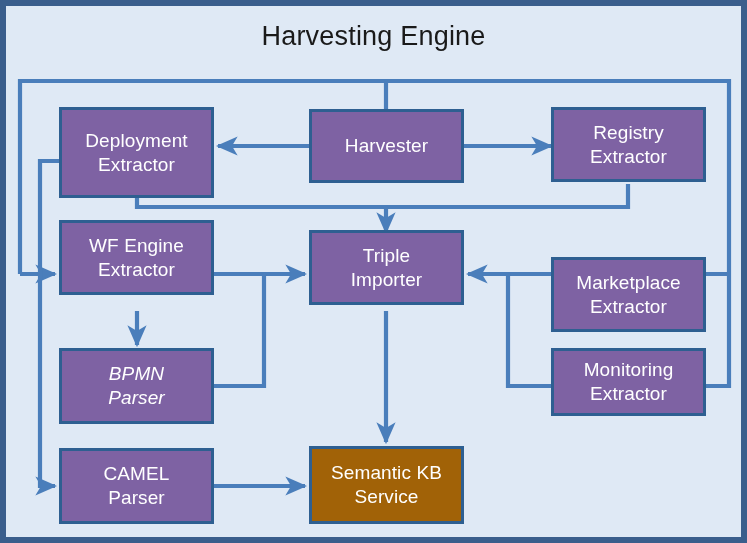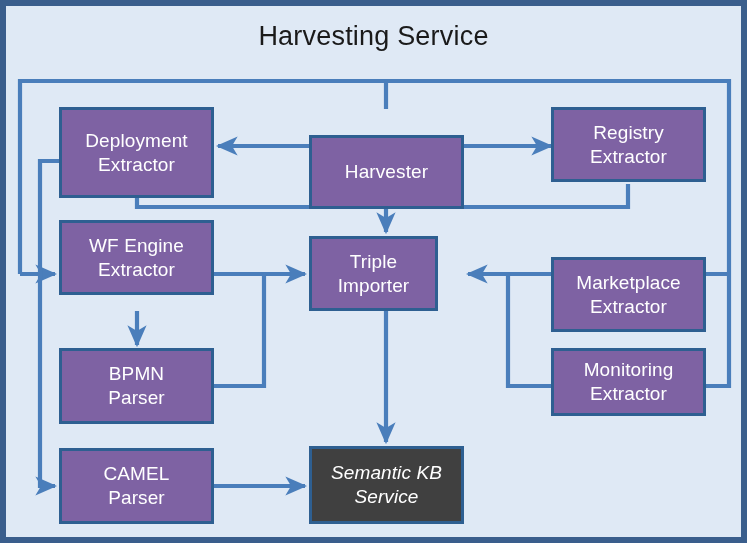--- a/index.html
+++ b/index.html
@@ -36,29 +36,29 @@
     align-items:center;
     justify-content:center;
     text-align:center;
     color:#ffffff;
     font-size:19px;
     line-height:1.25;
     letter-spacing:.1px;
     z-index:3;
   }
   .node.purple{background:#7e62a3;}
-  .node.orange{background:#404040;color:#ffffff;font-style:italic;}
+  .node.orange{background:#a16207;color:#ffffff;}
   .node span{display:block;padding:0 4px;}
 </style>
 </head>
 <body>
 
 <div id="canvas">
 
-  <div id="diagram-title">Harvesting Service</div>
+  <div id="diagram-title">Harvesting Engine</div>
 
   <svg id="wires" viewBox="0 0 747 543" xmlns="http://www.w3.org/2000/svg">
     <defs>
       <marker id="ah-r" viewBox="0 0 10 10" refX="9" refY="5" markerWidth="5.2" markerHeight="5.2" orient="auto-start-reverse">
         <path d="M0,0.6 L10,5 L0,9.4 L2.6,5 z" fill="#4a7ebb"></path>
       </marker>
     </defs>
     <g fill="none" stroke="#4a7ebb" stroke-width="4.2" stroke-linecap="butt" stroke-linejoin="miter">
 
       <path d="M380,103 L380,75"></path>
@@ -96,55 +96,55 @@
     </g>
   </svg>
 
   <div class="node purple" style="left:53px;top:101px;width:155px;height:91px;">
     <span>
         <span>Deployment</span>
         <span>Extractor</span>
       </span>
   </div>
 
-  <div class="node purple" style="left:303px;top:103px;width:155px;height:74px;margin-top:26px;">
+  <div class="node purple" style="left:303px;top:103px;width:155px;height:74px;">
     <span>
         <span>Harvester</span>
       </span>
   </div>
 
   <div class="node purple" style="left:545px;top:101px;width:155px;height:75px;">
     <span>
         <span>Registry</span>
         <span>Extractor</span>
       </span>
   </div>
 
   <div class="node purple" style="left:53px;top:214px;width:155px;height:75px;">
     <span>
         <span>WF Engine</span>
         <span>Extractor</span>
       </span>
   </div>
 
-  <div class="node purple" style="left:303px;top:230px;width:129px;height:75px;">
+  <div class="node purple" style="left:303px;top:224px;width:155px;height:75px;">
     <span>
         <span>Triple</span>
         <span>Importer</span>
       </span>
   </div>
 
   <div class="node purple" style="left:545px;top:230px;width:155px;height:75px;margin-top:21px;">
     <span>
         <span>Marketplace</span>
         <span>Extractor</span>
       </span>
   </div>
 
-  <div class="node purple" style="left:53px;top:342px;width:155px;height:76px;">
+  <div class="node purple" style="left:53px;top:342px;width:155px;height:76px;font-style:italic;">
     <span>
         <span>BPMN</span>
         <span>Parser</span>
       </span>
   </div>
 
   <div class="node purple" style="left:545px;top:342px;width:155px;height:68px;">
     <span>
         <span>Monitoring</span>
         <span>Extractor</span>

